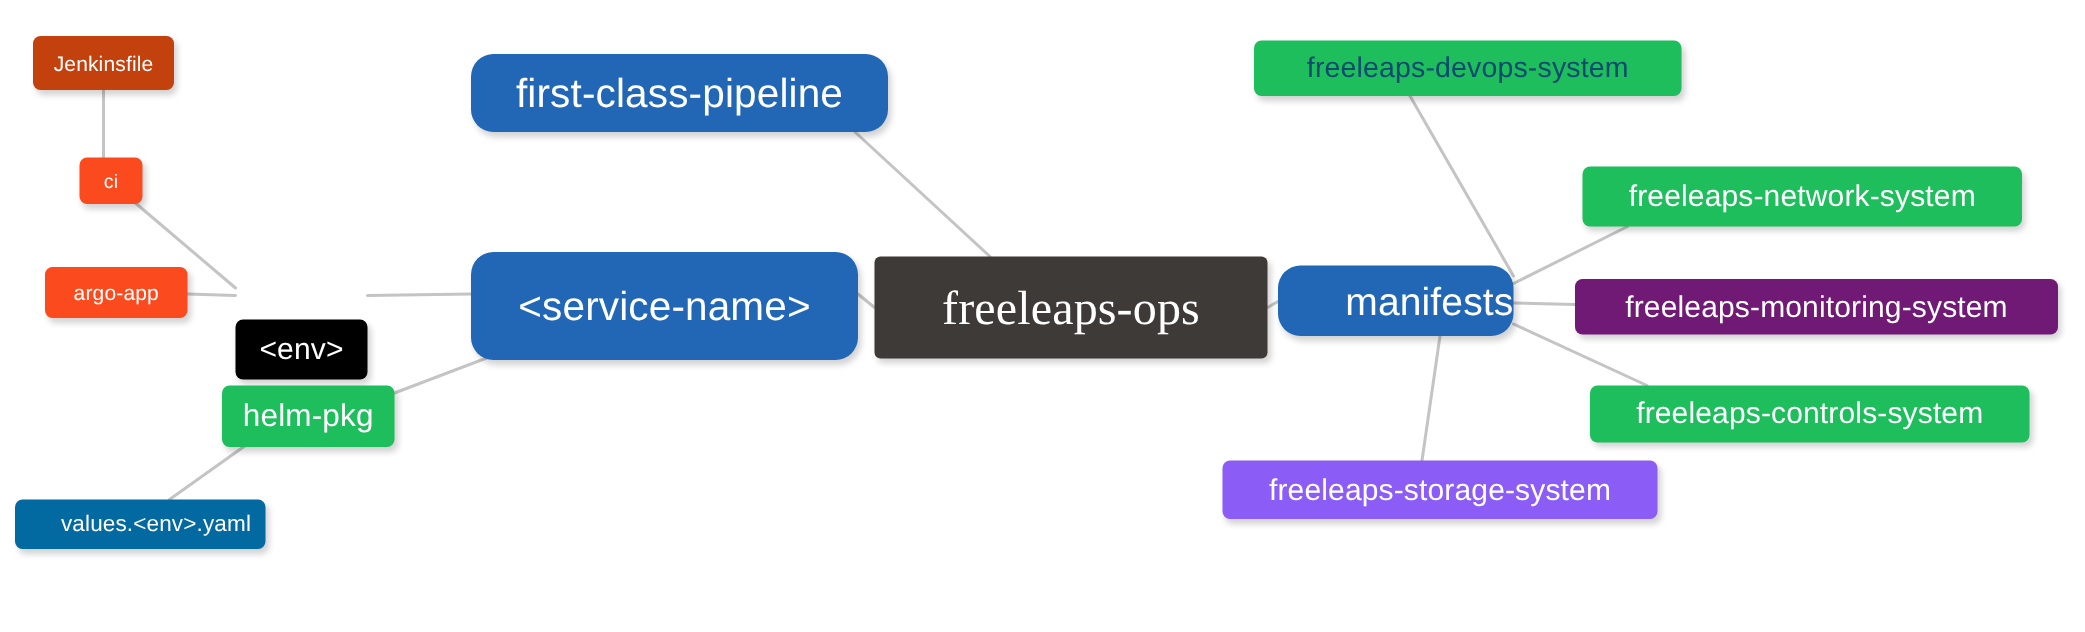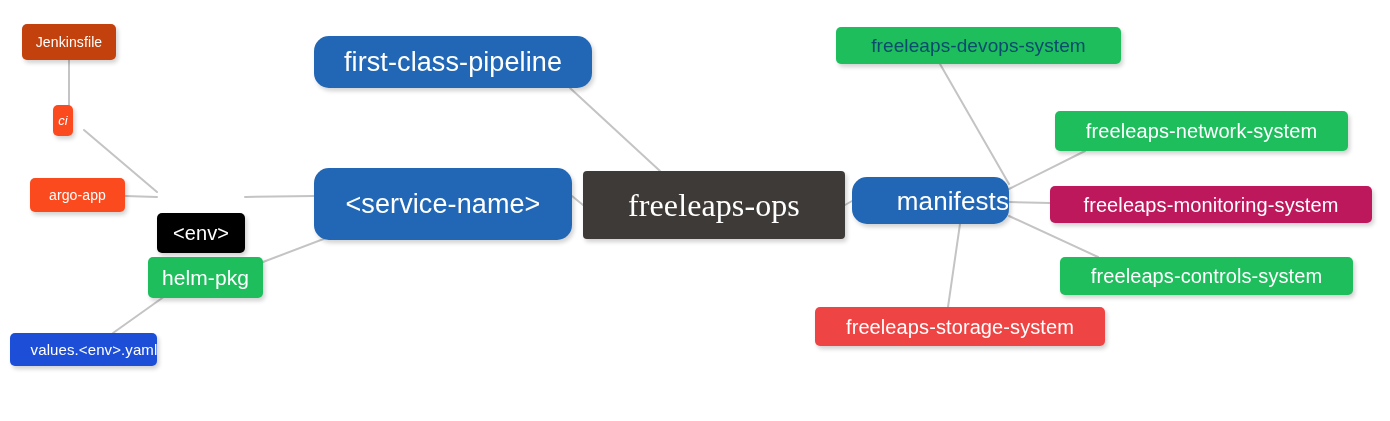--- a/index.html
+++ b/index.html
@@ -65,56 +65,56 @@
       <line x1="940" y1="64" x2="1009" y2="184" stroke="#c4c4c4" stroke-width="2" stroke-linecap="round"></line>
       <line x1="1085" y1="151" x2="1009" y2="189" stroke="#c4c4c4" stroke-width="2" stroke-linecap="round"></line>
       <line x1="1050" y1="203" x2="1009" y2="202" stroke="#c4c4c4" stroke-width="2" stroke-linecap="round"></line>
       <line x1="1098" y1="257" x2="1009" y2="216" stroke="#c4c4c4" stroke-width="2" stroke-linecap="round"></line>
       <line x1="948" y1="307" x2="960" y2="224" stroke="#c4c4c4" stroke-width="2" stroke-linecap="round"></line>
     </svg>
   <div id="node-layer">
       <div class="node node-orange" style="left: 22px; top: 24px; width: 94px; height: 36px; font-size: 14px; background: #c2410c; color: rgb(255, 255, 255);">
         <span>Jenkinsfile</span>
       </div>
-      <div class="node node-red" style="left: 53px; top: 105px; width: 20px; height: 31px; font-size: 13px; background: rgb(251, 74, 30); color: rgb(255, 255, 255); font-style: italic;">
+      <div class="node node-red" style="left: 53px; top: 105px; width: 42px; height: 31px; font-size: 13px; background: rgb(251, 74, 30); color: rgb(255, 255, 255);">
         <span>ci</span>
       </div>
       <div class="node node-red" style="left: 30px; top: 178px; width: 95px; height: 34px; font-size: 14px; background: rgb(251, 74, 30); color: rgb(255, 255, 255);">
         <span>argo-app</span>
       </div>
       <div class="node node-green" style="left: 157px; top: 177px; width: 88px; height: 40px; font-size: 20px; background: #000000; color: rgb(255, 255, 255); margin-top: 36px;">
         <span>&lt;env&gt;</span>
       </div>
       <div class="node node-blue" style="left: 314px; top: 168px; width: 258px; height: 72px; font-size: 27px; background: rgb(33, 103, 181); color: rgb(255, 255, 255);">
         <span>&lt;service-name&gt;</span>
       </div>
       <div class="node node-blue" style="left: 314px; top: 36px; width: 278px; height: 52px; font-size: 27px; background: rgb(33, 103, 181); color: rgb(255, 255, 255);">
         <span>first-class-pipeline</span>
       </div>
       <div class="node node-green" style="left: 148px; top: 257px; width: 115px; height: 41px; font-size: 21px; background: rgb(30, 190, 93); color: rgb(255, 255, 255); text-align: center;">
         <span>helm-pkg</span>
       </div>
-      <div class="node node-red" style="left: 10px; top: 333px; width: 147px; height: 33px; font-size: 15px; background: #1d4ed8; color: rgb(255, 255, 255); padding-left: 21px;">
+      <div class="node node-red" style="left: 10px; top: 333px; width: 167px; height: 33px; font-size: 15px; background: #0369a1; color: rgb(255, 255, 255); padding-left: 21px;">
         <span>values.&lt;env&gt;.yaml</span>
       </div>
       <div class="node node-root" style="left: 583px; top: 171px; width: 262px; height: 68px; font-size: 32px; background: rgb(62, 58, 55); color: rgb(255, 255, 255); font-family: Liberation Serif, serif;">
         <span>freeleaps-ops</span>
       </div>
       <div class="node node-blue" style="left: 852px; top: 177px; width: 157px; height: 47px; font-size: 26px; background: rgb(33, 103, 181); color: rgb(255, 255, 255); justify-content: flex-end;">
         <span>manifests</span>
       </div>
       <div class="node node-green" style="left: 800px; top: 27px; width: 285px; height: 37px; font-size: 19px; background: rgb(30, 190, 93); color: #0c4a6e; margin-left: 36px;">
         <span>freeleaps-devops-system</span>
       </div>
       <div class="node node-green" style="left: 1055px; top: 111px; width: 293px; height: 40px; font-size: 20px; background: rgb(30, 190, 93); color: rgb(255, 255, 255);">
         <span>freeleaps-network-system</span>
       </div>
-      <div class="node node-green" style="left: 1050px; top: 186px; width: 322px; height: 37px; font-size: 20px; background: #be185d; color: rgb(255, 255, 255);">
+      <div class="node node-green" style="left: 1050px; top: 186px; width: 322px; height: 37px; font-size: 20px; background: #701a75; color: rgb(255, 255, 255);">
         <span>freeleaps-monitoring-system</span>
       </div>
       <div class="node node-green" style="left: 1060px; top: 257px; width: 293px; height: 38px; font-size: 20px; background: rgb(30, 190, 93); color: rgb(255, 255, 255);">
         <span>freeleaps-controls-system</span>
       </div>
-      <div class="node node-green" style="left: 815px; top: 307px; width: 290px; height: 39px; font-size: 20px; background: #ef4444; color: rgb(255, 255, 255);">
+      <div class="node node-green" style="left: 815px; top: 307px; width: 290px; height: 39px; font-size: 20px; background: #8b5cf6; color: rgb(255, 255, 255);">
         <span>freeleaps-storage-system</span>
       </div>
     </div>
 </div>
 
 </body></html>

